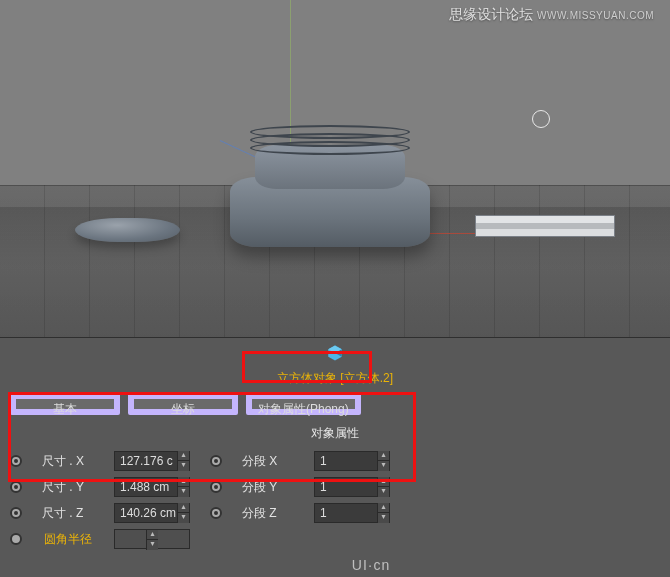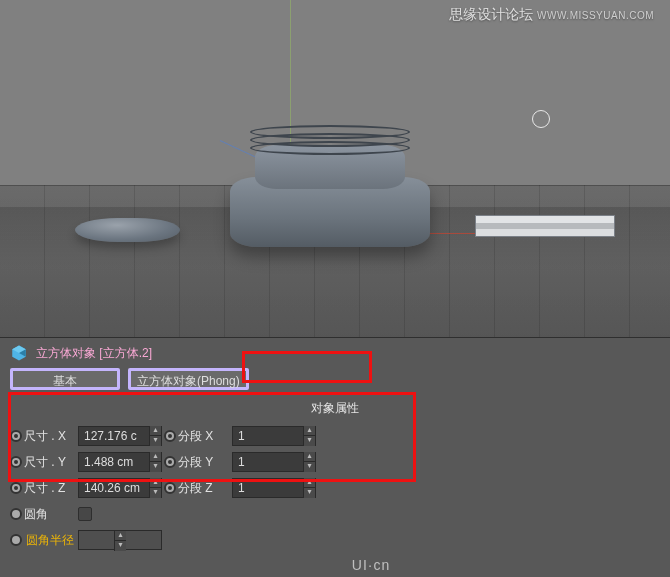--- a/index.html
+++ b/index.html
@@ -45,36 +45,36 @@
     border:1px solid #7b8087; }
   .circle-marker { position:absolute; right:120px; top:110px; width:18px; height:18px;
     border:1.5px solid #e8e8e8; border-radius:50%; }
 
   .watermark-top { position:absolute; top:6px; right:16px; color:#e0e0e0; font-size:14px; text-shadow:0 1px 2px rgba(0,0,0,.4); }
   .watermark-top .sub { font-size:10px; color:#cfcfcf; letter-spacing:.5px; }
   .watermark-bottom { position:absolute; left:50%; transform:translateX(-50%); bottom:4px; color:#bfbfbf; font-size:14px; letter-spacing:1px;margin-left:36px; }
 
   .panel { position:absolute; left:0; right:0; top:337px; bottom:0; background:#585858; border-top:1px solid #2f2f2f; }
 
-  .titlebar { display:flex; align-items:center; gap:8px; padding:6px 10px 4px; color:#f9a8d4; }
+  .titlebar { display:flex; align-items:center; gap:8px; padding:6px 10px 4px; color:#eab308;flex-direction:column; }
   .titlebar .cube-icon { width:18px; height:18px; }
 
   .tabs { display:flex; gap:8px; padding:2px 10px 8px; align-items:center; }
-  .tab { height:22px; line-height:20px; text-align:center; border:3px solid #c4b5fd; border-radius:2px;
+  .tab { height:22px; line-height:20px; text-align:center; border:6px solid #c4b5fd; border-radius:2px;
     background:#6a6a6a; color:#ddd; padding:0 6px; min-width:110px; cursor:default; }
   .tab.active { background:#9fb7db; color:#222; border-color:#6e86aa; }
 
   .section-title { padding:2px 12px 6px; color:#e6e6e6;text-align:center; }
 
   .rows { padding:0 10px; }
-  .row { display:flex; align-items:center; gap:2px; height:26px; }
+  .row { display:flex; align-items:center; gap:20px; height:26px; }
   .radio { width:12px; height:12px; border-radius:50%; border:2px solid #333; background:#aaa; display:inline-block; position:relative; }
   .radio.on::after { content:""; position:absolute; inset:2px; background:#333; border-radius:50%; }
   .lbl { color:#e2e2e2; min-width:52px; }
-  .numfield { display:flex; align-items:center; background:#3b3b3b; border:1px solid #2a2a2a; height:20px; width:84px; color:#ddd; }
+  .numfield { display:flex; align-items:center; background:#3b3b3b; border:1px solid #2a2a2a; height:20px; width:76px; color:#ddd; }
   .numfield .val { flex:1; padding:0 5px; overflow:hidden; white-space:nowrap; }
   .spinner { width:12px; display:flex; flex-direction:column; border-left:1px solid #2a2a2a; }
   .spinner div { height:10px; font-size:8px; line-height:8px; text-align:center; color:#bbb; background:#4a4a4a; }
   .spinner div:first-child { border-bottom:1px solid #2a2a2a; }
 
   .numfield.disabled { background:#4f4f4f; color:#8f8f8f;flex-direction:column; }
   .lbl.disabled, .row.disabled .lbl { color:#eab308;text-align:center; }
   .check { width:14px; height:14px; border:1px solid #2e2e2e; background:#474747; border-radius:2px; }
 
   .hi-red { position:absolute; border:3px solid #e11; pointer-events:none; }
@@ -113,21 +113,22 @@
     <svg class="cube-icon" viewBox="0 0 24 24">
       <path fill="#4fb4e6" d="M12 2 3 7v10l9 5 9-5V7z"></path>
         <path fill="#2b7fa8" d="M12 2v10l9 5V7z"></path>
         <path fill="#6cc9f0" d="M3 7l9 5 9-5-9-5z"></path>
     </svg>
     <span>立方体对象 [立方体.2]</span>
   </div>
 
   <div class="tabs">
     <div class="tab">基本</div>
-    <div class="tab">立方体对象(Phong)</div>
+    <div class="tab">坐标</div>
+    <div class="tab">对象属性(Phong)</div>
   </div>
 
   <div class="section-title">对象属性</div>
 
   <div class="rows">
     <div class="row">
       <span class="radio on"></span>
       <span class="lbl">尺寸 . X</span>
       <div class="numfield">
         <span class="val">127.176 c</span>
@@ -183,25 +184,20 @@
       <div class="numfield">
         <span class="val">1</span>
         <div class="spinner">
             <div>▴</div>
             <div>▾</div>
           </div>
       </div>
     </div>
 
 
-    <div class="row">
-      <span class="radio"></span>
-      <span class="lbl">圆角</span>
-      <span class="check"></span>
-    </div>
 
     <div class="row disabled">
       <span class="radio"></span>
       <span class="lbl disabled">圆角半径</span>
       <div class="numfield disabled">
         <span class="val">40 cm</span>
         <div class="spinner">
             <div>▴</div>
             <div>▾</div>
           </div>

